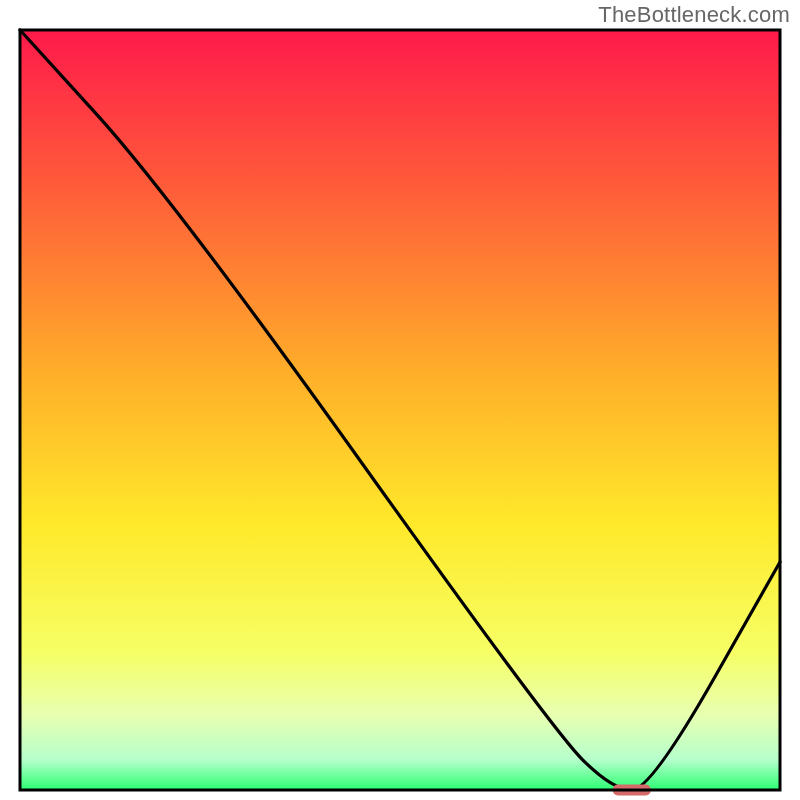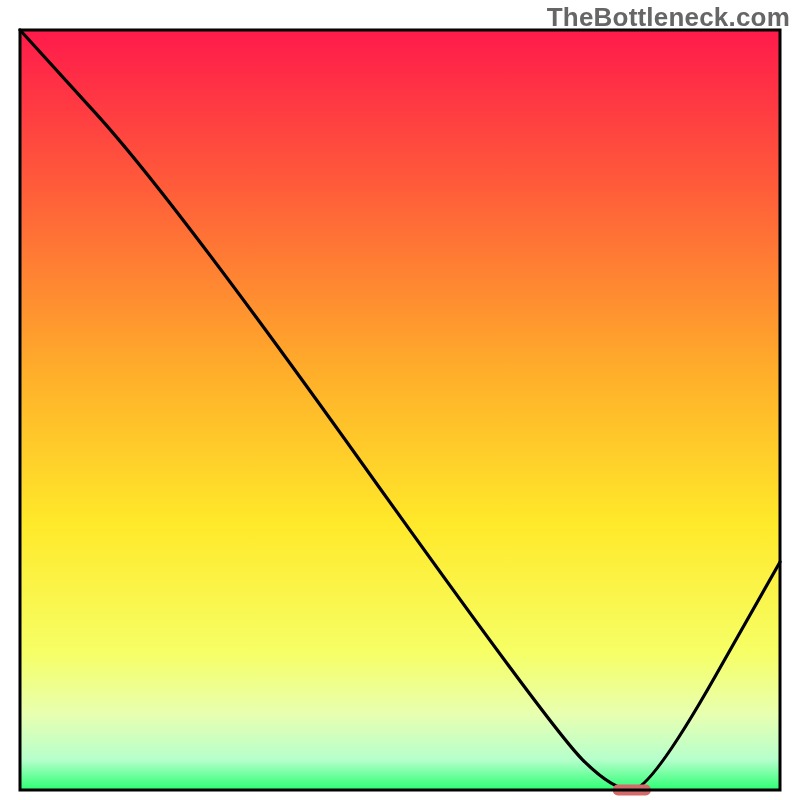--- a/index.html
+++ b/index.html
@@ -12,22 +12,22 @@
   }
   .wrap {
     position: relative;
     width: 800px;
     height: 800px;
   }
   .watermark {
     position: absolute;
     top: 2px;
     right: 10px;
-    font-size: 26px;
-    font-weight: bold;
+    font-size: 22px;
+    font-weight: normal;
     color: #666666;
     letter-spacing: 0.2px;
   }
   svg {
     display: block;
   }
 </style>
 </head>
 <body>
 

